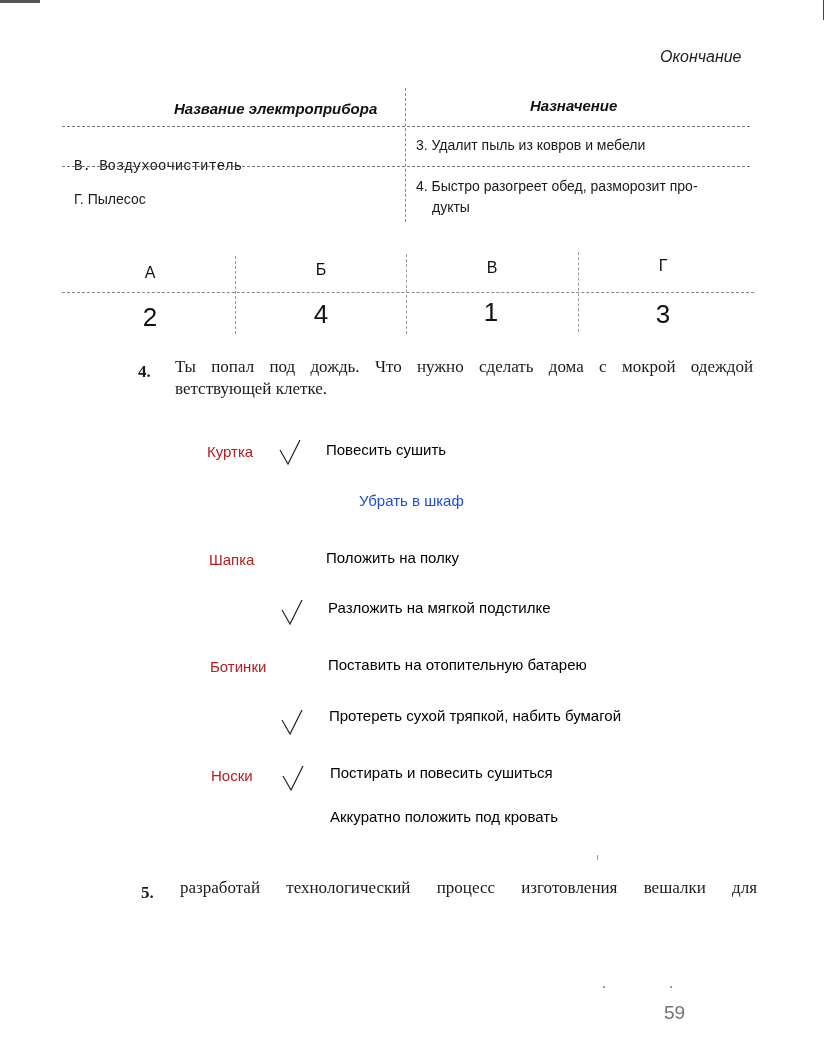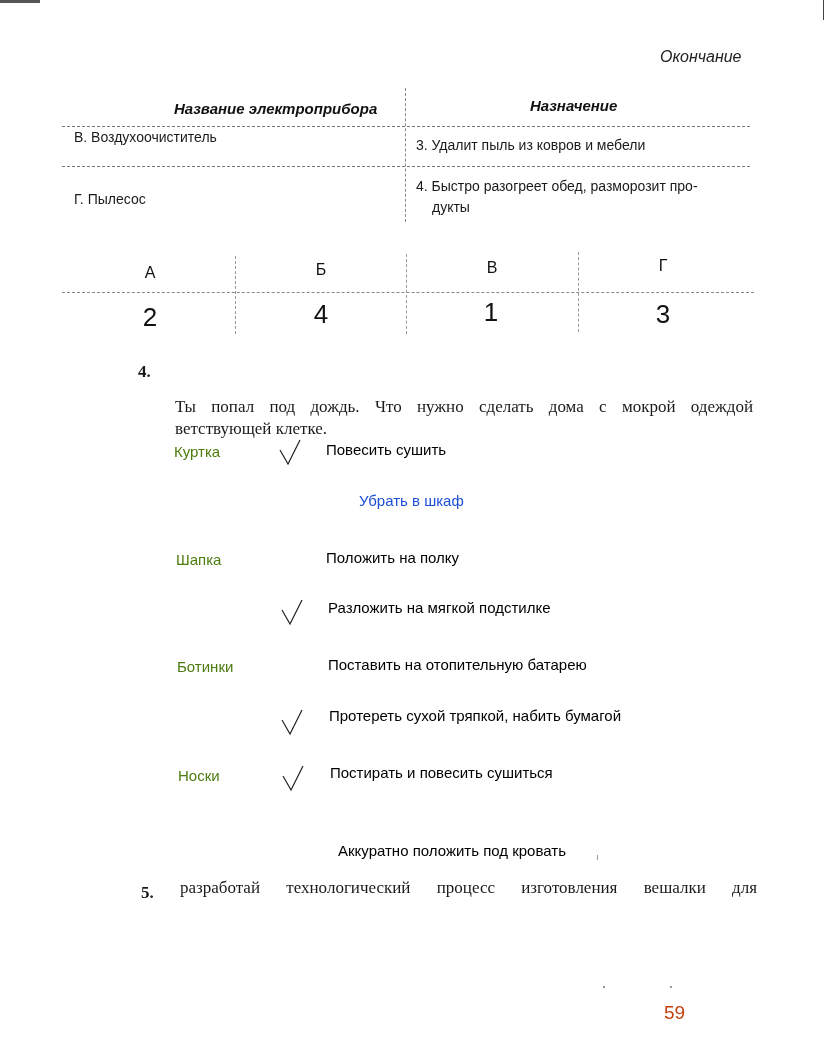--- a/index.html
+++ b/index.html
@@ -22,46 +22,46 @@
     
     .t2-hline { height: 0; border-top: 1px dashed #888; }
     .t2-vline { width: 0; border-left: 1px dashed #999; }
     .t2-head { font-size: 16px; width: 60px; text-align: center; color: #111; }
     .t2-val { font-size: 26px; width: 60px; text-align: center; color: #111; }
 
     
     .task-num { font-size: 17px; font-weight: bold; }
     .task-text { font-size: 17px; line-height: 22px; text-align: justify; }
 
-    .item-label { font-size: 15px; color: #4d7c0f; }
+    .item-label { font-size: 15px; color: #b91c1c; margin-left: 33px; }
     .option { font-size: 15px; color: #000000; }
     .option.faded { color: #1d4ed8; margin-left: 33px; }
     .check { width: 26px; height: 28px; }
     .check svg { display: block; }
 
-    .page-num { left: 664px; top: 1002px; font-size: 19px; color: #c2410c; }
+    .page-num { left: 664px; top: 1002px; font-size: 19px; color: #737373; }
     .speck { width: 2px; height: 2px; background: #999; }
   </style>
 </head>
 <body>
 
 <div class="abs corner-mark"></div>
 <div class="abs right-edge"></div>
 
 <div class="abs continuation sans">Окончание</div>
 
 <div>
   <div class="abs t1-hline" style="left:62px; top:126px; width:688px;"></div>
   <div class="abs t1-hline" style="left:62px; top:166px; width:688px;"></div>
   <div class="abs t1-vline" style="left:405px; top:88px; height:134px;"></div>
 
   <div class="abs t1-head sans" style="left:126px; top:100px;margin-left:48px;">Название электроприбора</div>
   <div class="abs t1-head sans" style="left:530px; top:97px;">Назначение</div>
 
-  <div class="abs t1-cell sans" style="left:74px; top:126px;">В. Воздухоочиститель</div>
+  <div class="abs t1-cell sans" style="left:74px; top:155px;font-family:Liberation Mono, monospace;">В. Воздухоочиститель</div>
   <div class="abs t1-cell sans" style="left:416px; top:134px;">3. Удалит пыль из ковров и мебели</div>
 
   <div class="abs t1-cell sans" style="left:74px; top:188px;">Г. Пылесос</div>
   <div class="abs t1-cell sans" style="left:416px; top:175px;">4. Быстро разогреет обед, разморозит про-</div>
   <div class="abs t1-cell sans" style="left:432px; top:196px;">дукты</div>
 </div>
 
 <div>
   <div class="abs t2-hline" style="left:62px; top:292px; width:692px;"></div>
   <div class="abs t2-vline" style="left:235px; top:256px; height:78px;"></div>
@@ -75,21 +75,21 @@
 
   <div class="abs t2-val sans" style="left:120px; top:302px;">2</div>
   <div class="abs t2-val sans" style="left:291px; top:299px;">4</div>
   <div class="abs t2-val sans" style="left:461px; top:297px;">1</div>
   <div class="abs t2-val sans" style="left:633px; top:299px;">3</div>
 </div>
 
 <div>
   <div class="abs task-num serif" style="left:138px; top:362px;">4.</div>
   <div class="abs task-text serif" style="left:175px; top:356px; width:578px;">
-    <div style="text-align-last:justify;margin-top:40px;">Ты попал под дождь. Что нужно сделать дома с мокрой одеждой</div>
+    <div style="text-align-last:justify;">Ты попал под дождь. Что нужно сделать дома с мокрой одеждой</div>
     <div>ветствующей клетке.</div>
   </div>
 
   <div class="abs item-label sans" style="left:174px; top:443px;">Куртка</div>
   <div class="abs check" style="left:278px; top:438px;">
     <svg width="26" height="28" viewBox="0 0 26 28">
         <path d="M2 12 L10 26 L22 2" fill="none" stroke="#222" stroke-width="1.2"></path>
       </svg>
   </div>
   <div class="abs option sans" style="left:326px; top:441px;">Повесить сушить</div>
@@ -113,21 +113,21 @@
   </div>
   <div class="abs option sans" style="left:329px; top:707px;">Протереть сухой тряпкой, набить бумагой</div>
 
   <div class="abs item-label sans" style="left:178px; top:767px;">Носки</div>
   <div class="abs check" style="left:281px; top:764px;">
     <svg width="26" height="28" viewBox="0 0 26 28">
         <path d="M2 12 L10 26 L22 2" fill="none" stroke="#222" stroke-width="1.2"></path>
       </svg>
   </div>
   <div class="abs option sans" style="left:330px; top:764px;">Постирать и повесить сушиться</div>
-  <div class="abs option sans" style="left:330px; top:842px;margin-left:8px;">Аккуратно положить под кровать</div>
+  <div class="abs option sans" style="left:330px; top:808px;">Аккуратно положить под кровать</div>
 </div>
 
 <div>
   <div class="abs task-num serif" style="left:141px; top:883px;">5.</div>
   <div class="abs task-text serif" style="left:180px; top:877px; width:577px;">
     <div style="text-align-last:justify;">разработай технологический процесс изготовления вешалки для</div>
   </div>
 </div>
 
 <div class="abs page-num sans">59</div>

